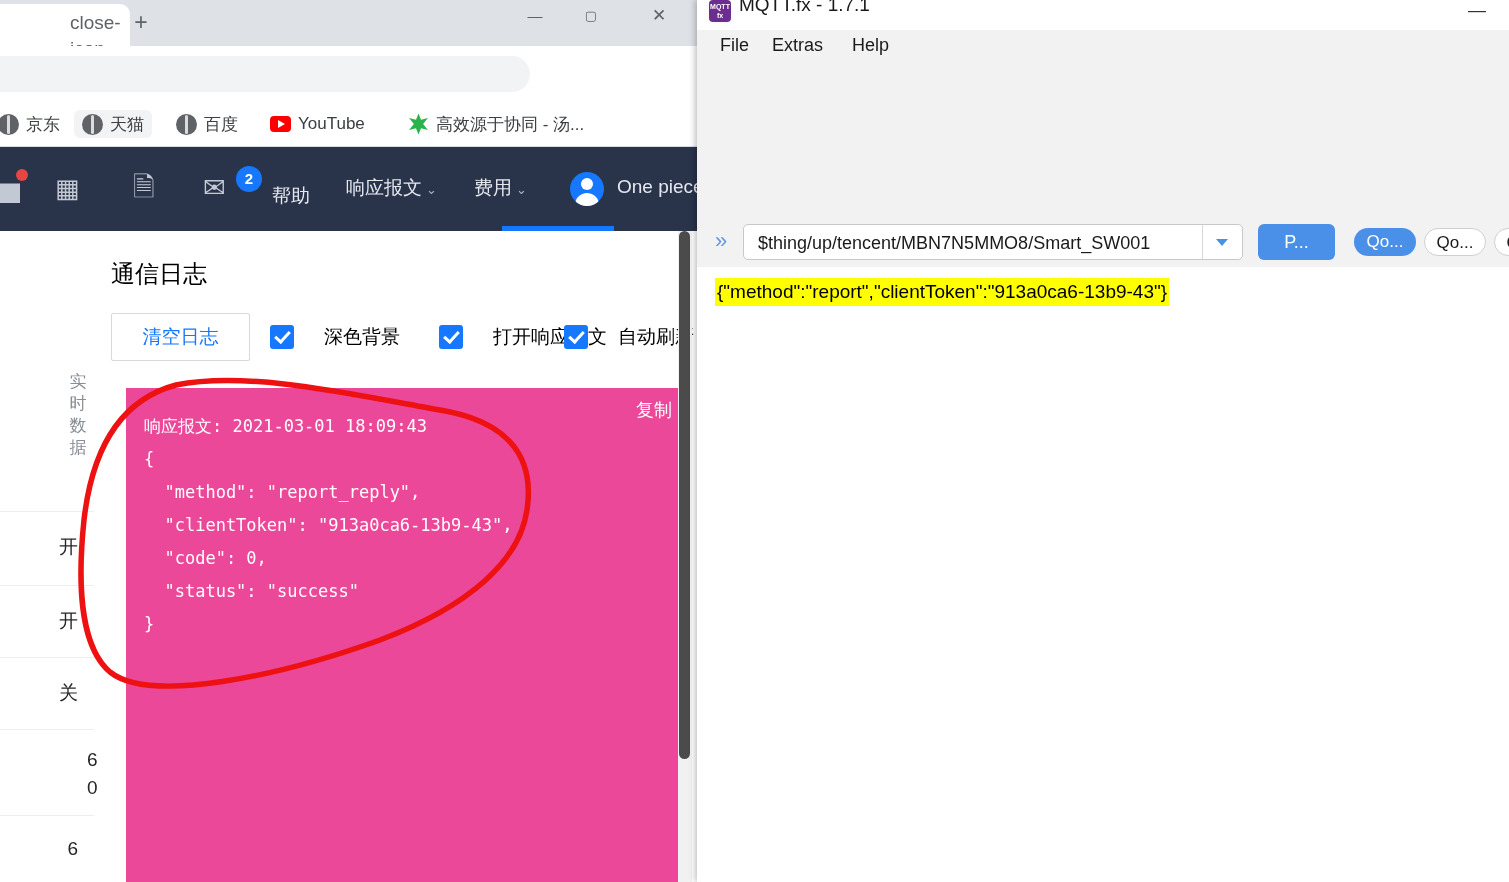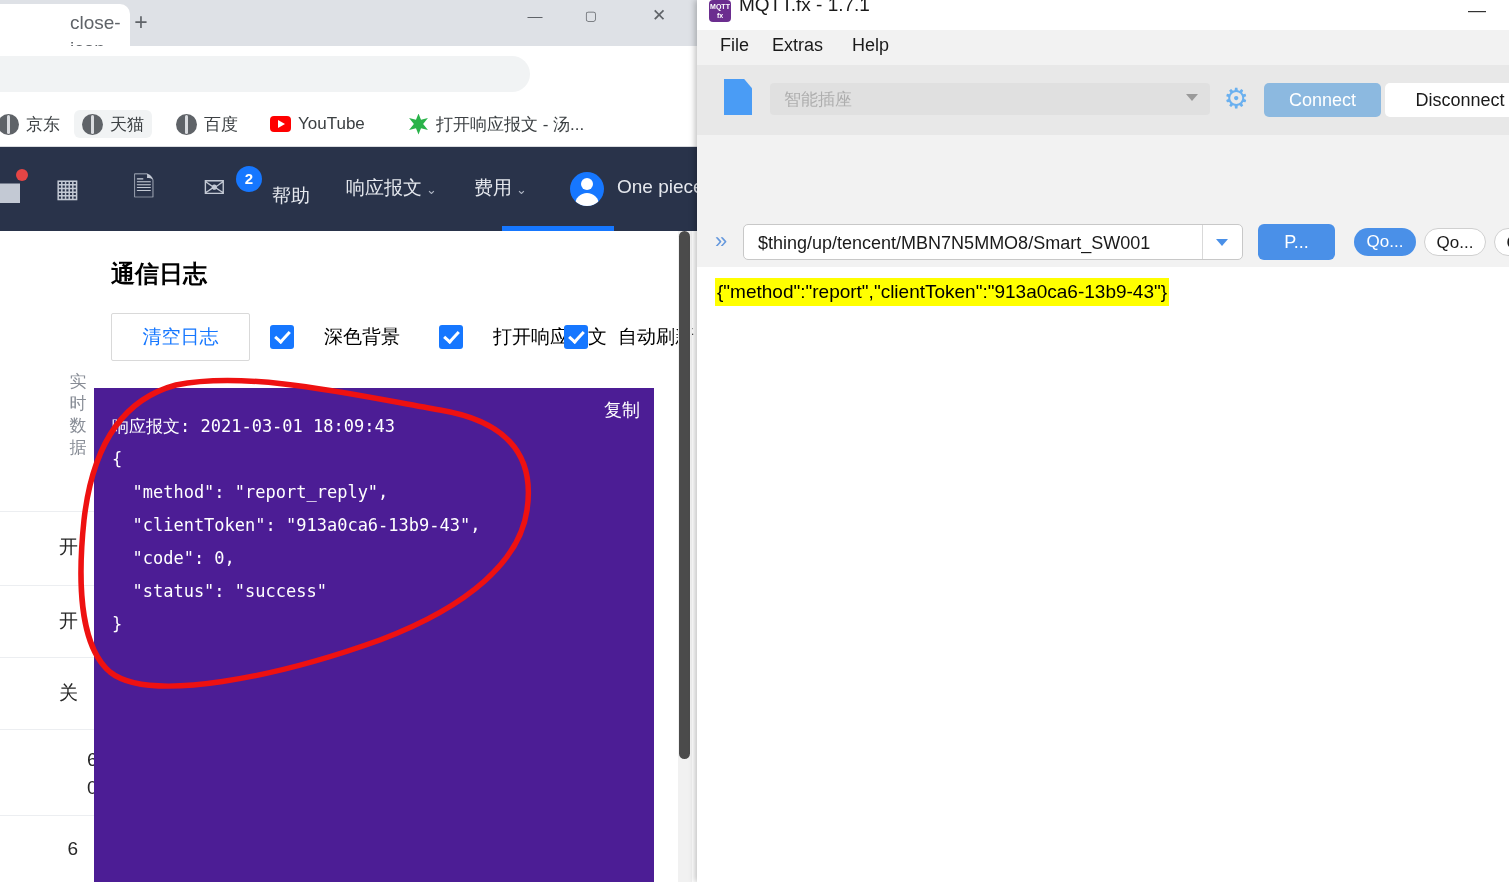--- a/index.html
+++ b/index.html
@@ -148,21 +148,21 @@
     position:absolute;left:617px;top:176px;font-size:19px;color:#e5e8ee;white-space:nowrap;
   }
   #nav-active-underline{
     position:absolute;left:502px;top:226px;width:112px;height:5px;background:#1677ff;
   }
   
   #page-body{
     position:absolute;left:0;top:231px;width:697px;height:651px;background:#ffffff;
   }
   #page-title{
-    position:absolute;left:111px;top:27px;font-size:24px;font-weight:bold;color:#000;
+    position:absolute;left:111px;top:27px;font-size:24px;font-weight:normal;color:#000;
   }
   #clear-log-btn{
     position:absolute;left:111px;top:82px;width:137px;height:46px;
     border:1px solid #d9d9d9;background:#fff;border-radius:2px;
     color:#1677ff;font-size:19px;line-height:46px;text-align:center;cursor:pointer;
   }
   .chk-wrap{
     position:absolute;top:93px;display:flex;align-items:center;gap:10px;cursor:pointer;
     white-space:nowrap;
   }
@@ -171,22 +171,22 @@
   }
   .chk-box:after{
     content:"";position:absolute;left:8px;top:3px;width:6px;height:12px;
     border:solid #fff;border-width:0 3px 3px 0;transform:rotate(42deg);
   }
   .chk-label{font-size:19px;color:#000;margin-left:20px;}
   #chk-dark{left:270px;}
   #chk-resp{left:399px;padding-left:40px;}
   #chk-auto{left:564px;}
   #log-panel{
-    position:absolute;left:94px;top:157px;width:560px;height:494px;
-    background:#4c1d95;overflow:hidden;
+    position:absolute;left:126px;top:157px;width:560px;height:494px;
+    background:#ec4899;overflow:hidden;
   }
   #copy-btn{
     position:absolute;right:14px;top:10px;color:#ffffff;font-size:18px;cursor:pointer;
   }
   #log-content{
     position:absolute;left:18px;top:22px;width:520px;
     font-family:"DejaVu Sans Mono","Liberation Mono",monospace;
     font-size:17px;line-height:33px;color:#ffffff;white-space:pre;
   }
   
@@ -373,21 +373,21 @@
     <div class="bk" style="left:168px">
       <span class="bk-glyph globe"></span>
       <span>百度</span>
     </div>
     <div class="bk" style="left:262px">
       <span class="bk-glyph yt"></span>
       <span>YouTube</span>
     </div>
     <div class="bk" style="left:400px">
       <span class="bk-glyph green-leaf"></span>
-      <span>打开响应报文 - 汤...</span>
+      <span>高效源于协同 - 汤...</span>
     </div>
     <div id="bk-overflow">»</div>
   </div>
 
   <div id="cloud-navbar">
     <div id="nav-badge-dot"></div>
     <div id="nav-icon-console" class="nav-icon"></div>
     <div id="nav-icon-qr" class="nav-icon">▦</div>
     <div id="nav-icon-doc" class="nav-icon">🗎</div>
     <div id="nav-icon-mail" class="nav-icon">✉</div>
@@ -469,30 +469,20 @@
     <div id="mqtt-logo">MQTT fx</div>
     <div id="mqtt-title">MQTT.fx - 1.7.1</div>
     <div id="mqtt-min">—</div>
   </div>
 
   <div id="mqtt-menubar"></div>
   <div class="menu-item" id="menu-file">File</div>
   <div class="menu-item" id="menu-extras">Extras</div>
   <div class="menu-item" id="menu-help">Help</div>
 
-  <div id="mqtt-connbar">
-    <div id="broker-file-icon"></div>
-    <div id="broker-select">
-      <div id="broker-select-text">智能插座</div>
-      <div id="broker-select-caret"></div>
-    </div>
-    <div id="gear-icon">⚙</div>
-    <div id="connect-btn">Connect</div>
-    <div id="disconnect-btn">Disconnect</div>
-  </div>
 
 
   <div id="mqtt-publishrow">
     <div id="pub-expander">»</div>
     <div id="topic-input">
       <div id="topic-input-text">$thing/up/tencent/MBN7N5MMO8/Smart_SW001</div>
       <div id="topic-caret-box">
         <div id="topic-caret"></div>
       </div>
     </div>

